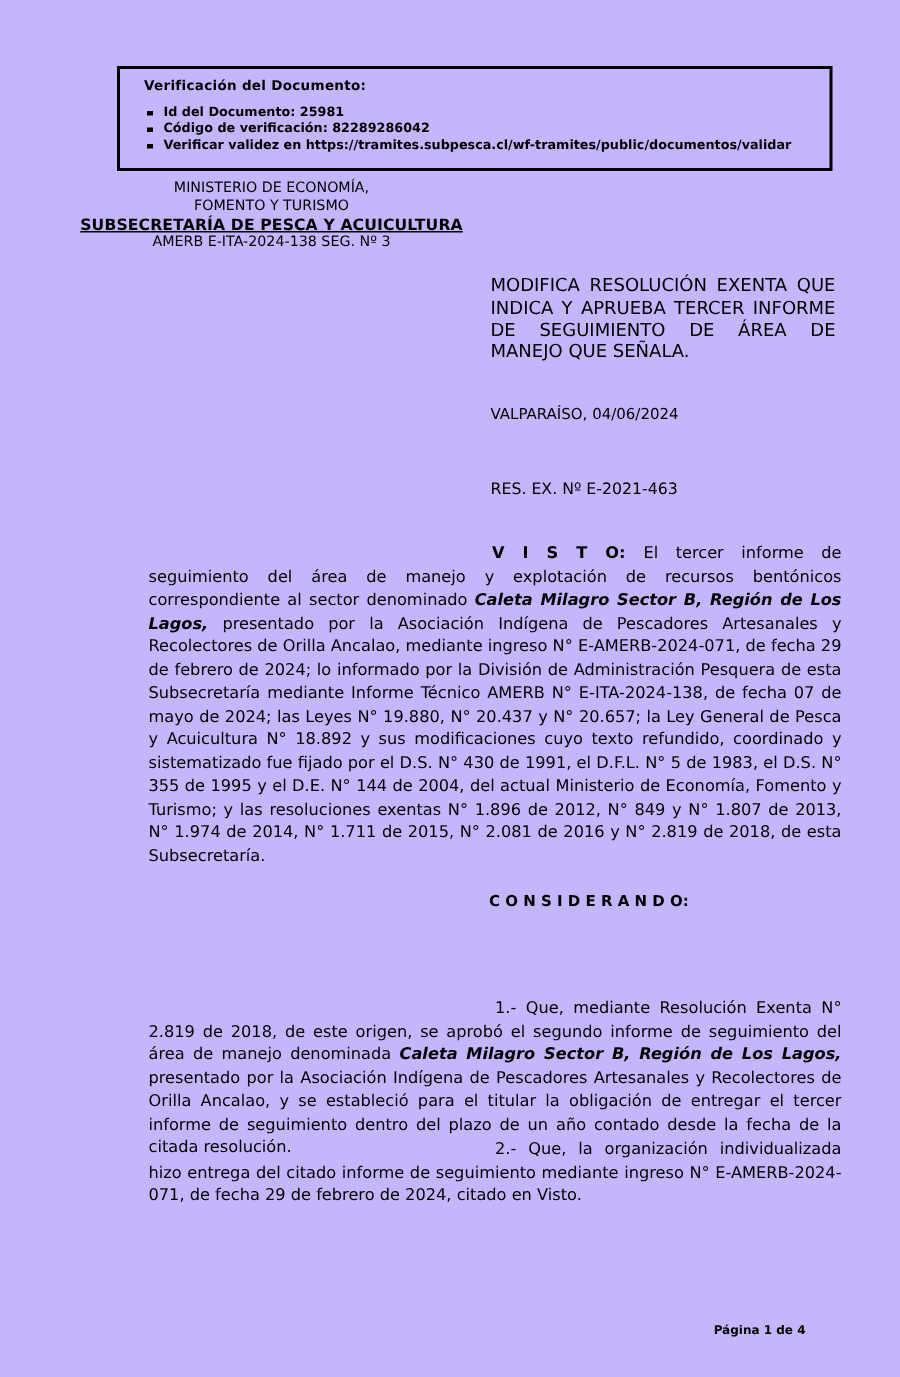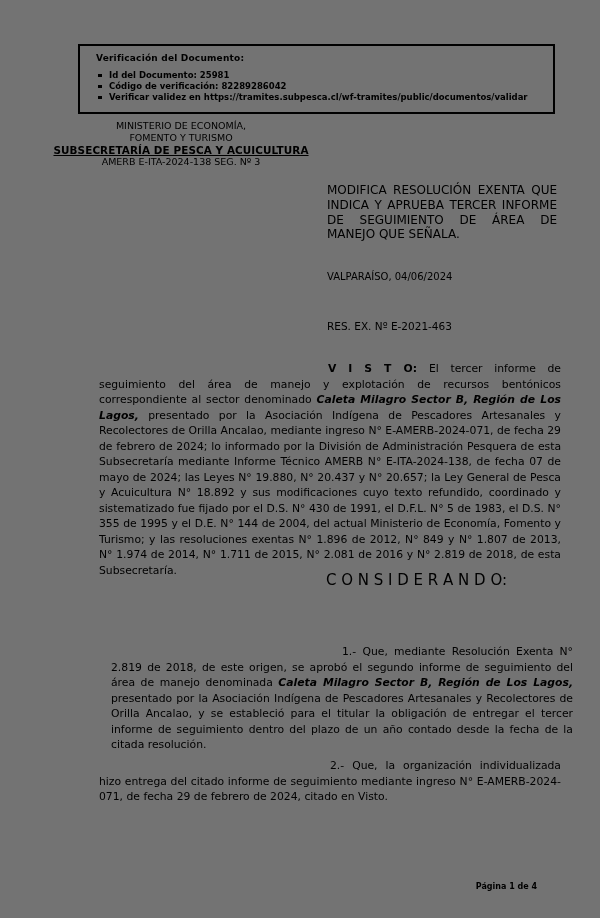--- a/index.html
+++ b/index.html
@@ -1,21 +1,21 @@
 <!DOCTYPE html>
 <html><head>
 <meta charset="utf-8">
 <style>
   * { margin: 0; padding: 0; box-sizing: border-box; }
   html, body { background: #ffffff; }
   .page {
     position: relative;
     width: 600px;
     height: 918px;
-    background: #737373;
+    background: #c4b5fd;
     color: #000000;
     font-family: "DejaVu Sans", "Liberation Sans", sans-serif;
     overflow: hidden;
   }
   
   .verify-box {
     position: absolute;
     left: 78px; top: 44px;
     width: 477px; height: 70px;
     border: 2px solid #000000;
@@ -82,27 +82,27 @@
   
   .body-text {
     position: absolute;
     left: 99px;
     width: 462px;
     font-size: 10.8px;
     line-height: 15.5px;
     text-align: justify;
   }
   .visto { top: 361px; text-indent: 229px; }
-  .para1 { top: 644px; text-indent: 231px; margin-left: 12px; }
+  .para1 { top: 664px; text-indent: 231px; }
   .para2 { top: 758px; text-indent: 231px; }
   .considerando {
     position: absolute;
-    left: 326px; top: 571px;
-    font-size: 15px;
-    font-weight: normal;
+    left: 326px; top: 596px;
+    font-size: 10px;
+    font-weight: bold;
   }
   .seg-normal { font-weight: normal; font-style: normal; }
   .seg-bold { font-weight: bold; }
   .seg-bold-italic { font-weight: bold; font-style: italic; }
   
   .footer {
     position: absolute;
     right: 63px; top: 882px;
     font-size: 8px;
     font-weight: bold;

